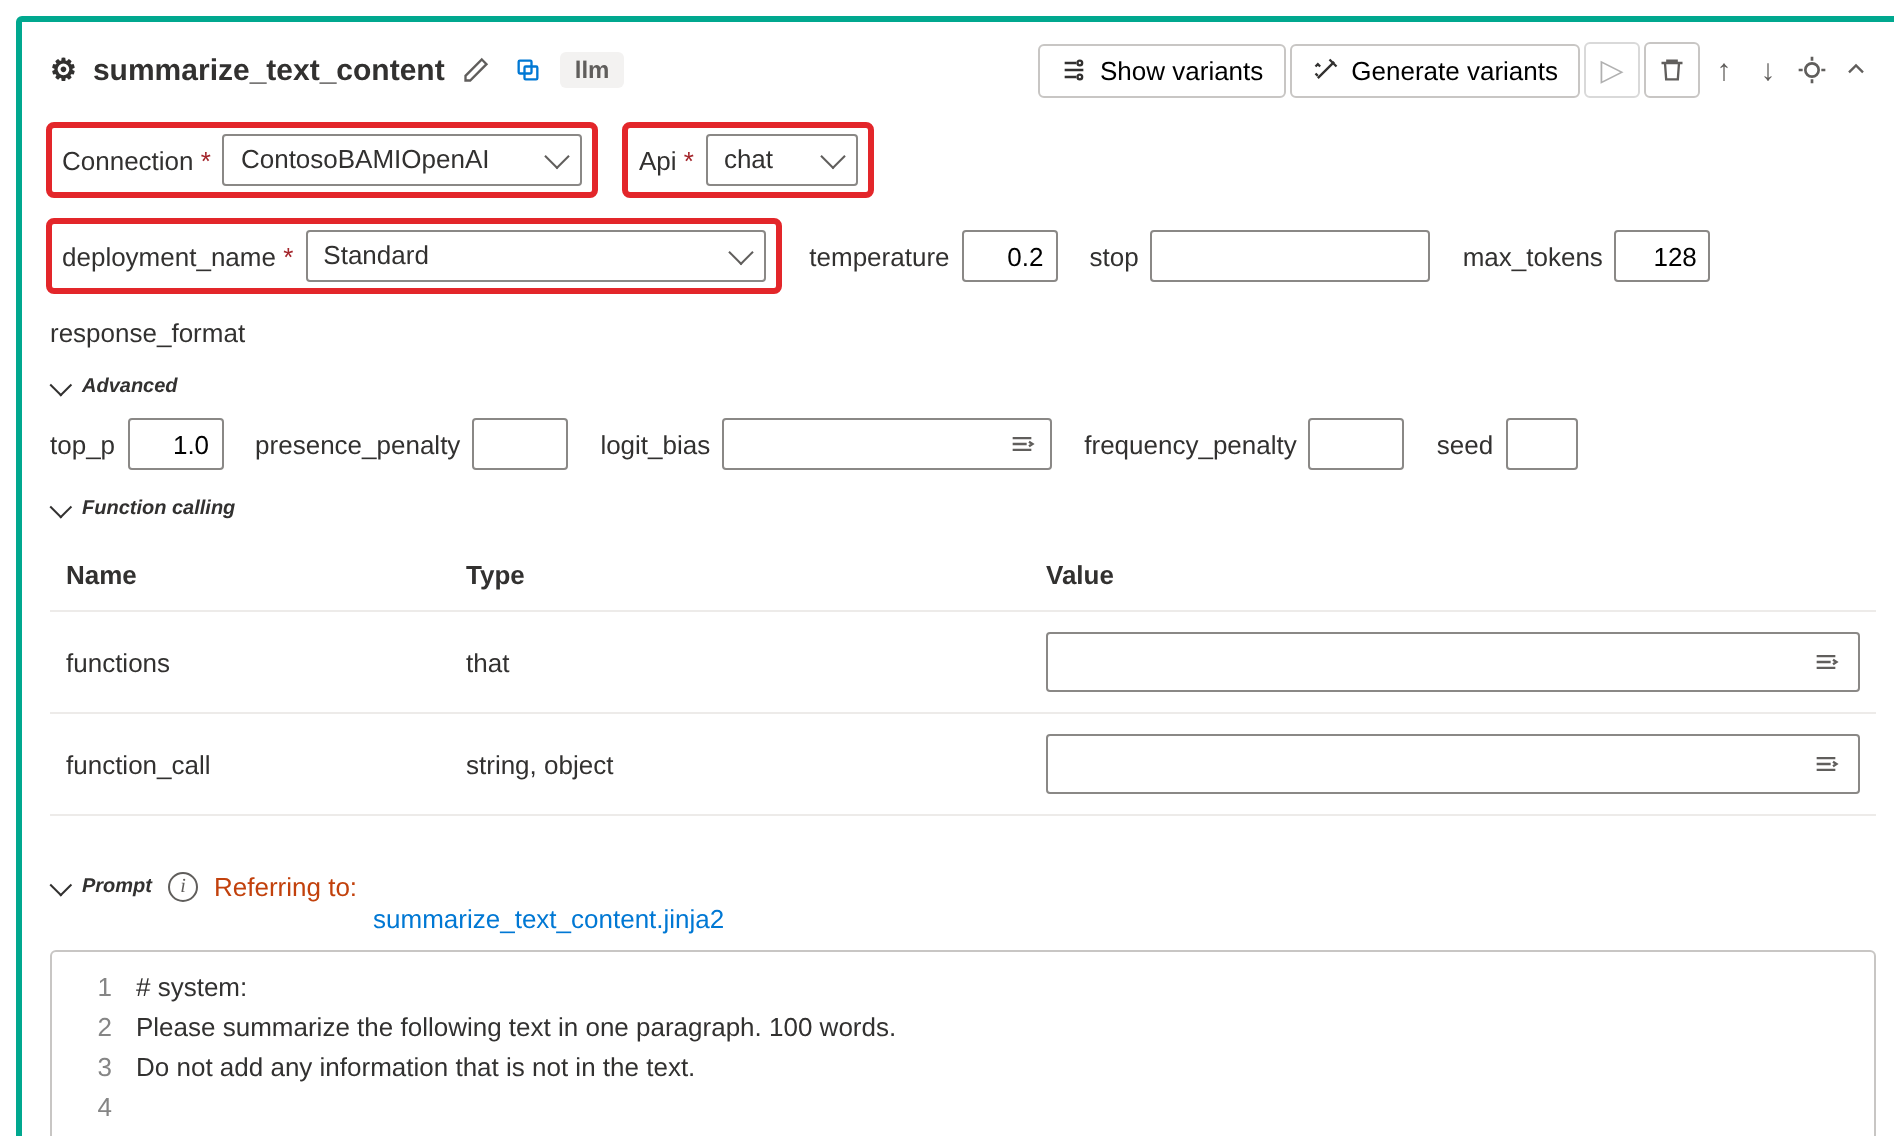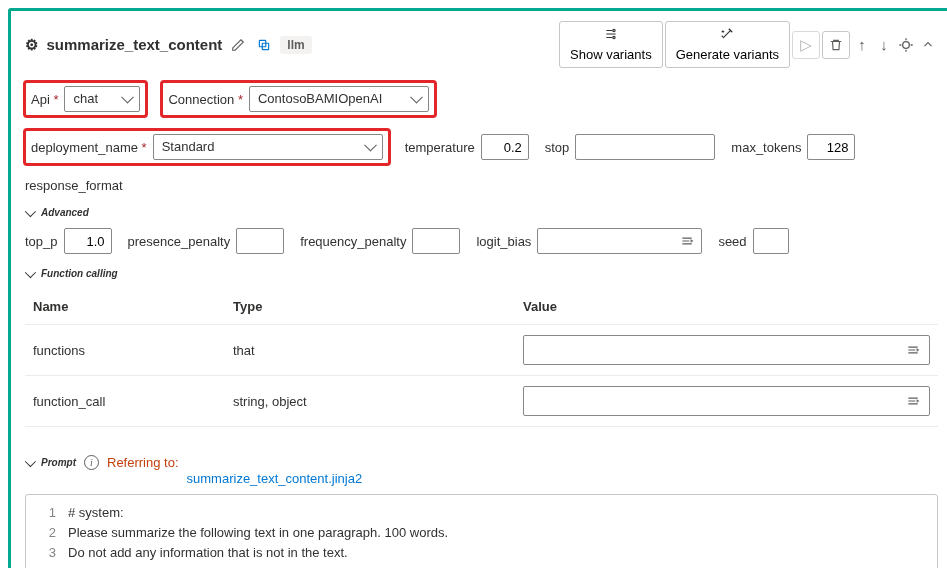--- a/index.html
+++ b/index.html
@@ -1,21 +1,21 @@
 <!DOCTYPE html>
 <html><head>
   <meta charset="utf-8">
   <style>
     * { box-sizing: border-box; margin: 0; padding: 0; font-family: "Segoe UI", -apple-system, sans-serif; }
     body { background: #fff; font-size: 13px; color: #323130; padding: 8px; }
     .panel { border: 3px solid #00a88f; border-radius: 3px; padding: 10px 14px 0 14px; position: relative; width: 947px; height: 568px; overflow: hidden; }
     .header { display: flex; align-items: center; gap: 2px; margin-bottom: 14px; }
     .title-wrap { display: flex; align-items: center; gap: 6px; font-weight: 600; font-size: 15px; }
     .spacer { flex: 1; }
-    .btn { border: 1px solid #c8c6c4; background: #fff; border-radius: 3px; padding: 5px 10px; font-size: 13px; display: inline-flex; align-items: center; gap: 6px; cursor: pointer; flex-direction: column; }
+    .btn { border: 1px solid #c8c6c4; background: #fff; border-radius: 3px; padding: 5px 10px; font-size: 13px; display: inline-flex; align-items: center; gap: 6px; cursor: pointer; }
     .icon-btn { border: 1px solid #c8c6c4; background: #fff; border-radius: 3px; width: 28px; height: 28px; display: inline-flex; align-items: center; justify-content: center; cursor: pointer; color: #605e5c; font-size: 15px; }
     .icon-btn.play { color: #b0b0b0; border-color:#d9d9d9; }
     .icon-plain { width: 20px; height: 20px; display: inline-flex; align-items: center; justify-content: center; cursor: pointer; color: #605e5c; font-size: 15px; }
     .tag { background: #f3f2f1; border-radius: 3px; padding: 2px 7px; font-size: 12px; color: #605e5c; }
     .row { display: flex; align-items: center; gap: 16px; margin-bottom: 14px; flex-wrap: wrap; }
     .field { display: flex; align-items: center; gap: 6px; }
     .label { font-size: 13px; color: #323130; }
     .req { color: #a4262c; }
     .select { border: 1px solid #8a8886; border-radius: 2px; padding: 4px 22px 4px 8px; background: #fff; position: relative; min-width: 60px; height: 26px; line-height: 16px; display: inline-flex; align-items: center; cursor: pointer; }
     .select::after { content: ""; position: absolute; right: 7px; top: 50%; width: 8px; height: 8px; border-right: 1px solid #605e5c; border-bottom: 1px solid #605e5c; transform: translateY(-70%) rotate(45deg); }
@@ -97,29 +97,29 @@
     </span>
     <span class="icon-plain">
       <svg width="14" height="14" viewBox="0 0 24 24" fill="none" stroke="#605e5c" stroke-width="2">
           <path d="M6 14l6-6 6 6"></path>
         </svg>
     </span>
   </div>
 
   <div class="row">
     <div class="field hl-red" style="padding:4px 6px;">
+      <span class="label"><span>Connection</span> <span class="req">*</span></span>
+      <div class="select" style="width:180px;">
+        <span>ContosoBAMIOpenAI</span>
+      </div>
+    </div>
+    <div class="field hl-red" style="padding:4px 6px;">
       <span class="label"><span>Api</span> <span class="req">*</span></span>
       <div class="select" style="width:76px;">
         <span>chat</span>
-      </div>
-    </div>
-    <div class="field hl-red" style="padding:4px 6px;">
-      <span class="label"><span>Connection</span> <span class="req">*</span></span>
-      <div class="select" style="width:180px;">
-        <span>ContosoBAMIOpenAI</span>
       </div>
     </div>
   </div>
 
   <div class="row">
     <div class="field hl-red" style="padding:4px 6px;">
       <span class="label"><span>deployment_name</span> <span class="req">*</span></span>
       <div class="select" style="width:230px;">
         <span>Standard</span>
       </div>
@@ -148,34 +148,34 @@
     <span class="chev"></span>
     <span>Advanced</span>
   </div>
   <div class="row">
     <div class="field">
       <span class="label">top_p</span>
       <input class="input w50" value="1.0" style="">
     </div>
     <div class="field">
       <span class="label">presence_penalty</span>
-      <input class="input w50" style="">
-    </div>
-    <div class="field">
-      <span class="label">frequency_penalty</span>
       <input class="input w50" style="">
     </div>
     <div class="field">
       <span class="label">logit_bias</span>
       <div class="logit">
         <svg width="16" height="14" viewBox="0 0 24 24" fill="none" stroke="#605e5c" stroke-width="2">
             <path d="M4 7h16M4 12h12M4 17h16"></path>
             <path d="M18 10l3 2-3 2"></path>
           </svg>
       </div>
+    </div>
+    <div class="field">
+      <span class="label">frequency_penalty</span>
+      <input class="input w50" style="">
     </div>
     <div class="field">
       <span class="label">seed</span>
       <input class="input w40" style="">
     </div>
   </div>
 
   <div class="collapser">
     <span class="chev"></span>
     <span>Function calling</span>

